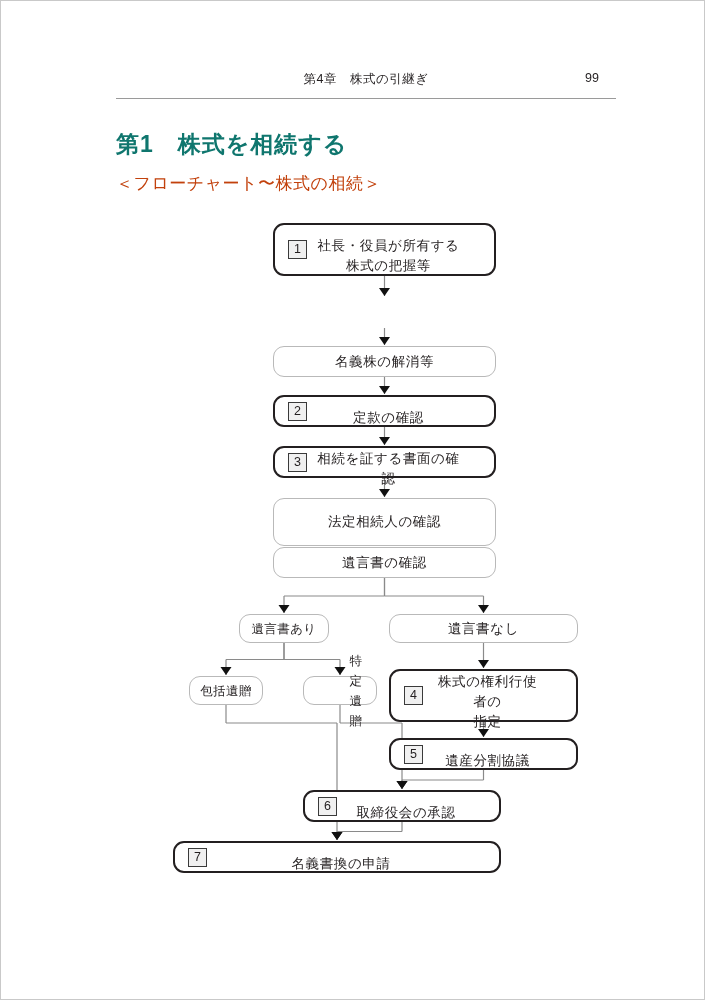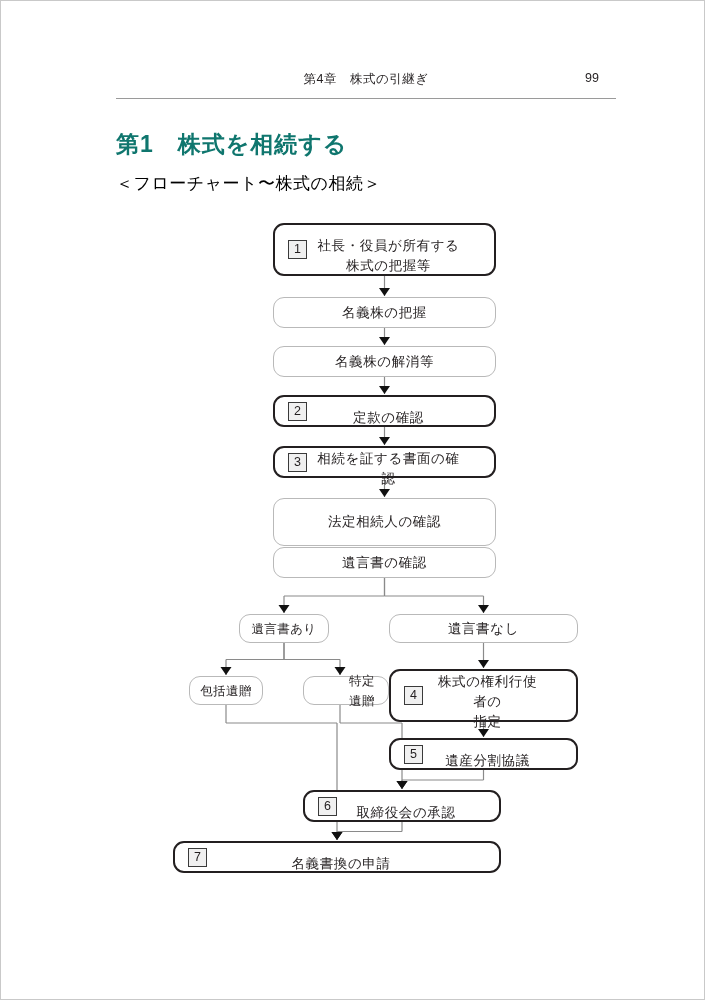--- a/index.html
+++ b/index.html
@@ -36,21 +36,21 @@
   }
 
   
   #sec-title {
     position: absolute; left: 115px; top: 128px;
     font-size: 23px; font-weight: bold; color: #0f766e;
     letter-spacing: 1px; white-space: pre;
   }
   #sub-title {
     position: absolute; left: 115px; top: 171px;
-    font-size: 17px; color: #000000; letter-spacing: .5px;
+    font-size: 17px; color: #c2410c; letter-spacing: .5px;
   }
 
   
   #chart {
     position: absolute; left: 0; top: 0; width: 705px; height: 1000px;
   }
   #wires { position: absolute; left: 0; top: 0; width: 705px; height: 1000px; }
 
   .node {
     position: absolute;
@@ -146,23 +146,20 @@
         <line x1="225" y1="704" x2="225" y2="722" stroke="#8a8a8a" stroke-width="1.2"></line>
         <line x1="225" y1="722" x2="336" y2="722" stroke="#8a8a8a" stroke-width="1.2"></line>
         <line x1="336" y1="722" x2="336" y2="839" stroke="#8a8a8a" stroke-width="1.2"></line>
         <polygon points="330.5,831 341.5,831 336,839" fill="#111"></polygon>
       </svg>
   <div class="node bold numbered" style="left: 272px; top: 222px; width: 223px; height: 53px;">
         <span class="badge">1</span>
         <span class="txt">社長・役員が所有する
 株式の把握等</span>
       </div>
-      <div class="node thin" style="left: 272px; top: 296px; width: 223px; height: 31px;">
-        <span class="txt">名義株の把握</span>
-      </div>
       <div class="node thin" style="left: 272px; top: 345px; width: 223px; height: 31px;">
         <span class="txt">名義株の解消等</span>
       </div>
       <div class="node bold numbered" style="left: 272px; top: 394px; width: 223px; height: 32px;">
         <span class="badge">2</span>
         <span class="txt">定款の確認</span>
       </div>
       <div class="node bold numbered" style="left: 272px; top: 445px; width: 223px; height: 32px;">
         <span class="badge">3</span>
         <span class="txt">相続を証する書面の確認</span>
@@ -175,21 +172,21 @@
       </div>
       <div class="node thin small" style="left: 238px; top: 613px; width: 90px; height: 29px;">
         <span class="txt">遺言書あり</span>
       </div>
       <div class="node thin" style="left: 388px; top: 613px; width: 189px; height: 29px;">
         <span class="txt">遺言書なし</span>
       </div>
       <div class="node thin small" style="left: 188px; top: 675px; width: 74px; height: 29px;">
         <span class="txt">包括遺贈</span>
       </div>
-      <div class="node thin small" style="left: 302px; top: 675px; width: 86px; height: 29px; padding-left: 32px;">
+      <div class="node thin small" style="left: 302px; top: 675px; width: 74px; height: 29px; padding-left: 32px;">
         <span class="txt">特定遺贈</span>
       </div>
       <div class="node bold numbered" style="left: 388px; top: 668px; width: 189px; height: 53px;">
         <span class="badge">4</span>
         <span class="txt">株式の権利行使者の
 指定</span>
       </div>
       <div class="node bold numbered" style="left: 388px; top: 737px; width: 189px; height: 32px;">
         <span class="badge">5</span>
         <span class="txt">遺産分割協議</span>

